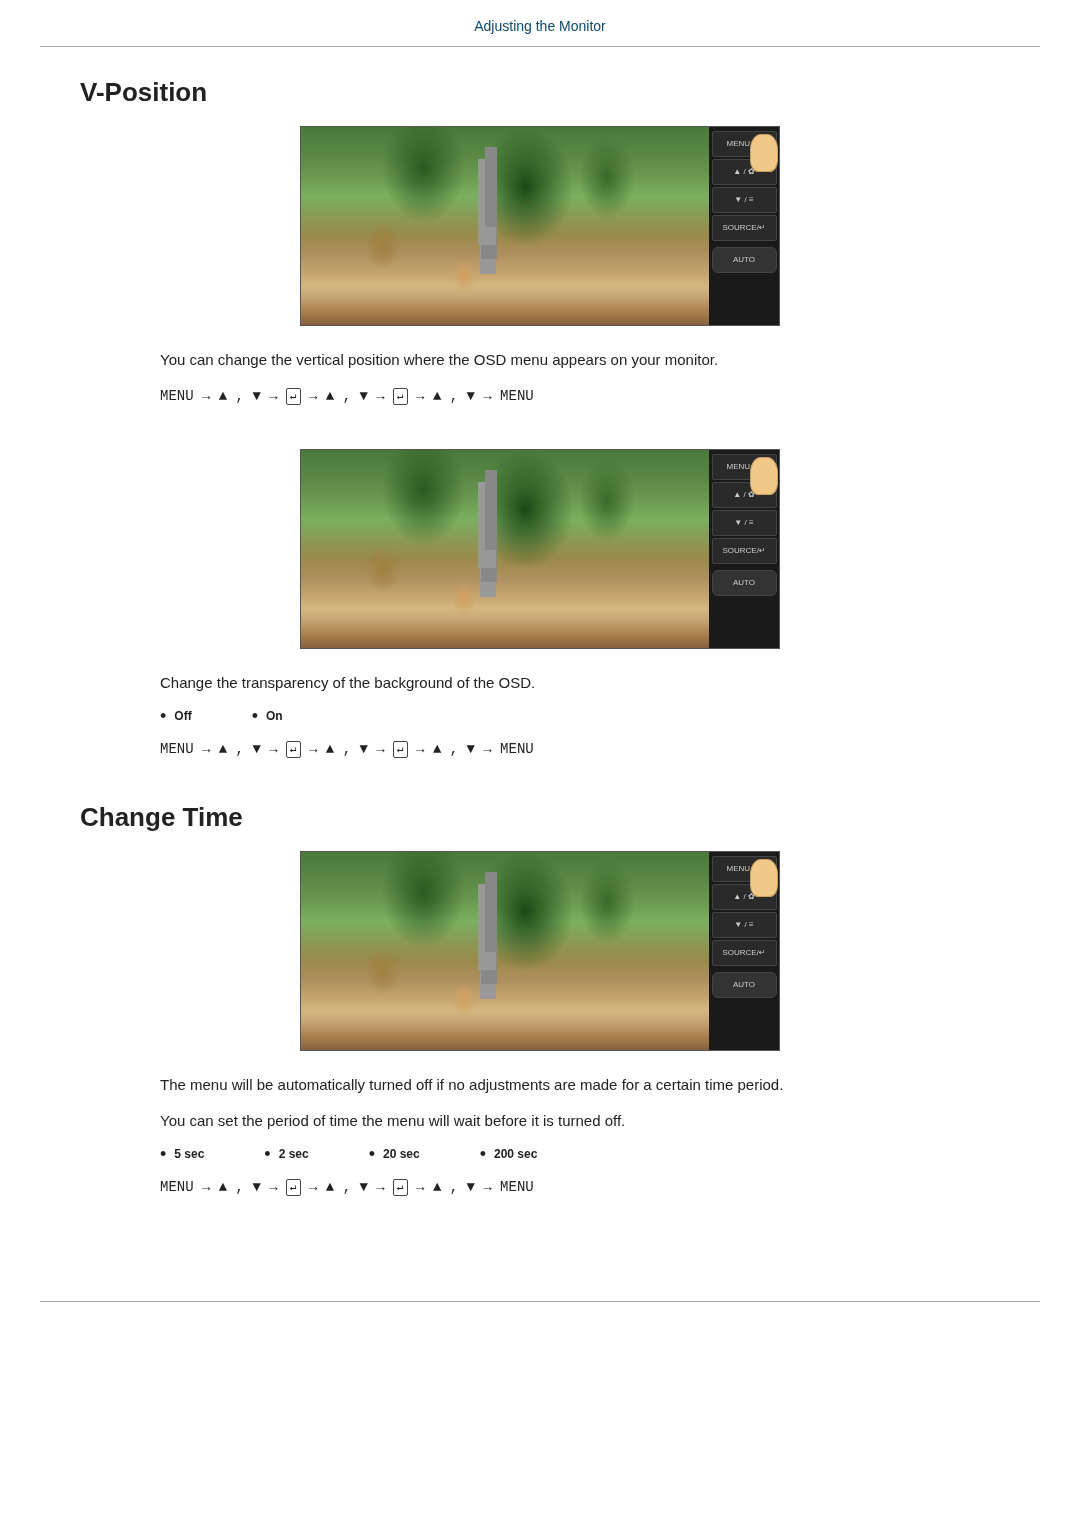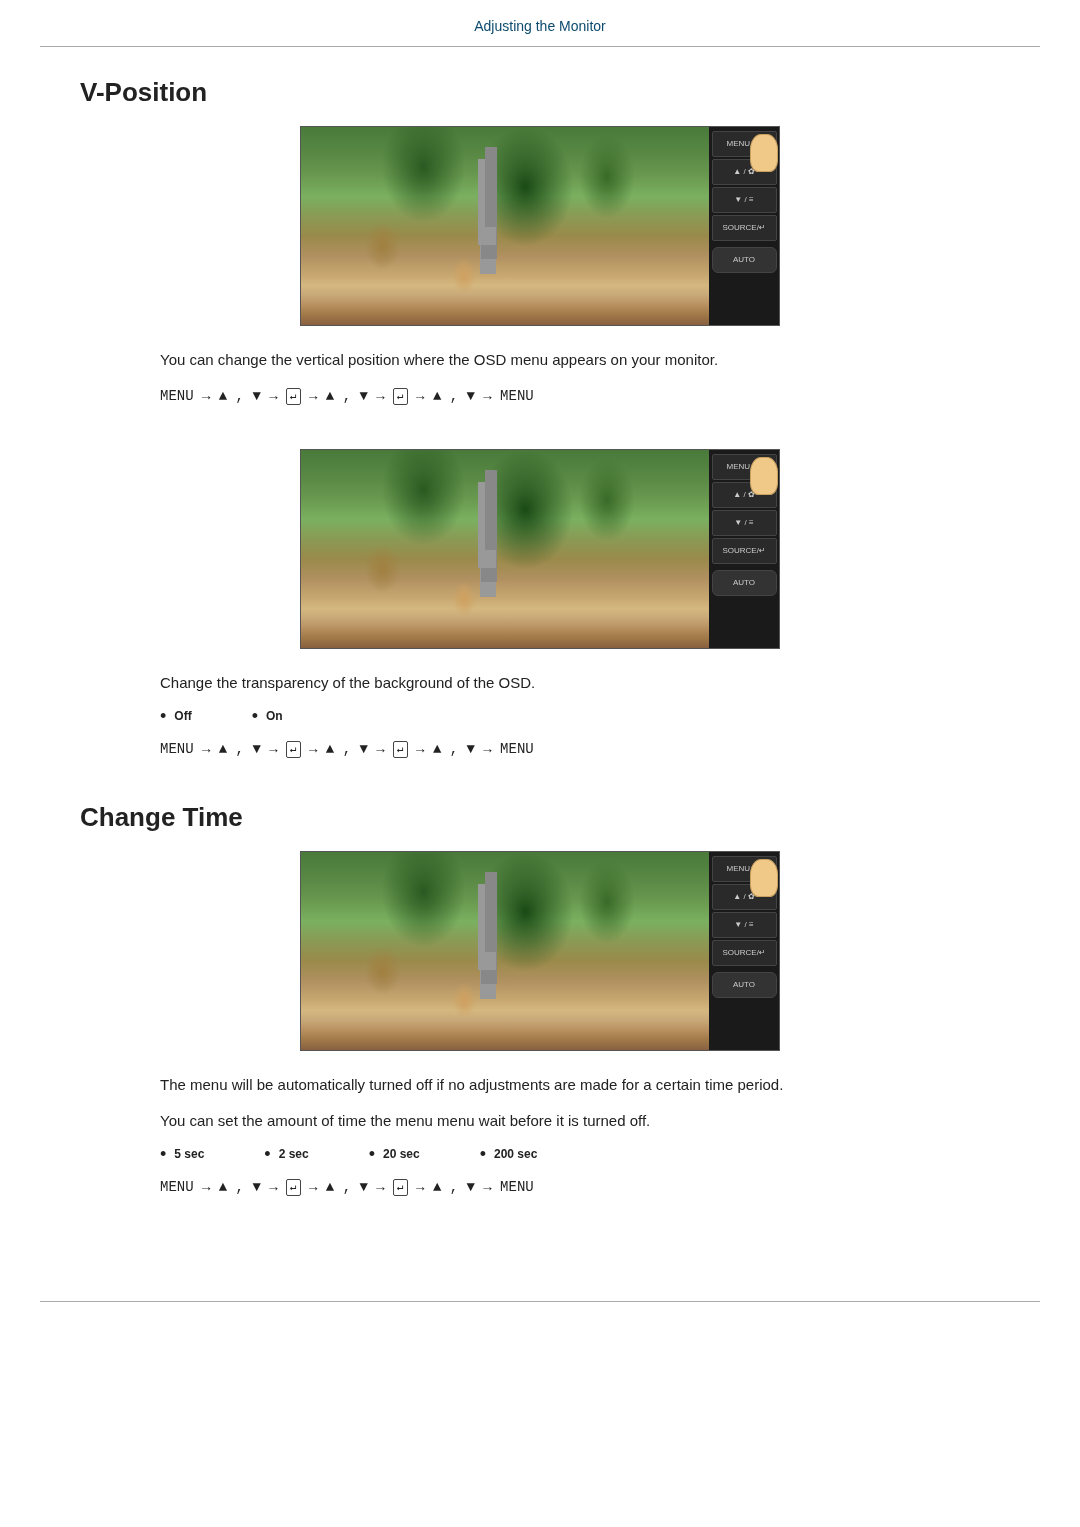--- a/index.html
+++ b/index.html
@@ -282,21 +282,21 @@
           </div>
         </div>
         <div style="position:absolute; right:2px; top:8px; width:28px; height:38px; background:#f0c888; border-radius:40% 40% 30% 30%; border:1px solid #c8a060; z-index:10;"></div>
       </div>
     </div>
 
     <div class="description">
       <span>The menu will be automatically turned off if no adjustments are made for a certain time period.</span>
     </div>
     <div class="description" style="margin-top: 6px;">
-      <span>You can set the amount of time the menu menu wait before it is turned off.</span>
+      <span>You can set the period of time the menu will wait before it is turned off.</span>
     </div>
 
     <div class="bullet-list">
       <div class="bullet-item">
         <span class="bullet-dot">•</span>
         <span class="bullet-label">5 sec</span>
       </div>
       <div class="bullet-item">
         <span class="bullet-dot">•</span>
         <span class="bullet-label">2 sec</span>

